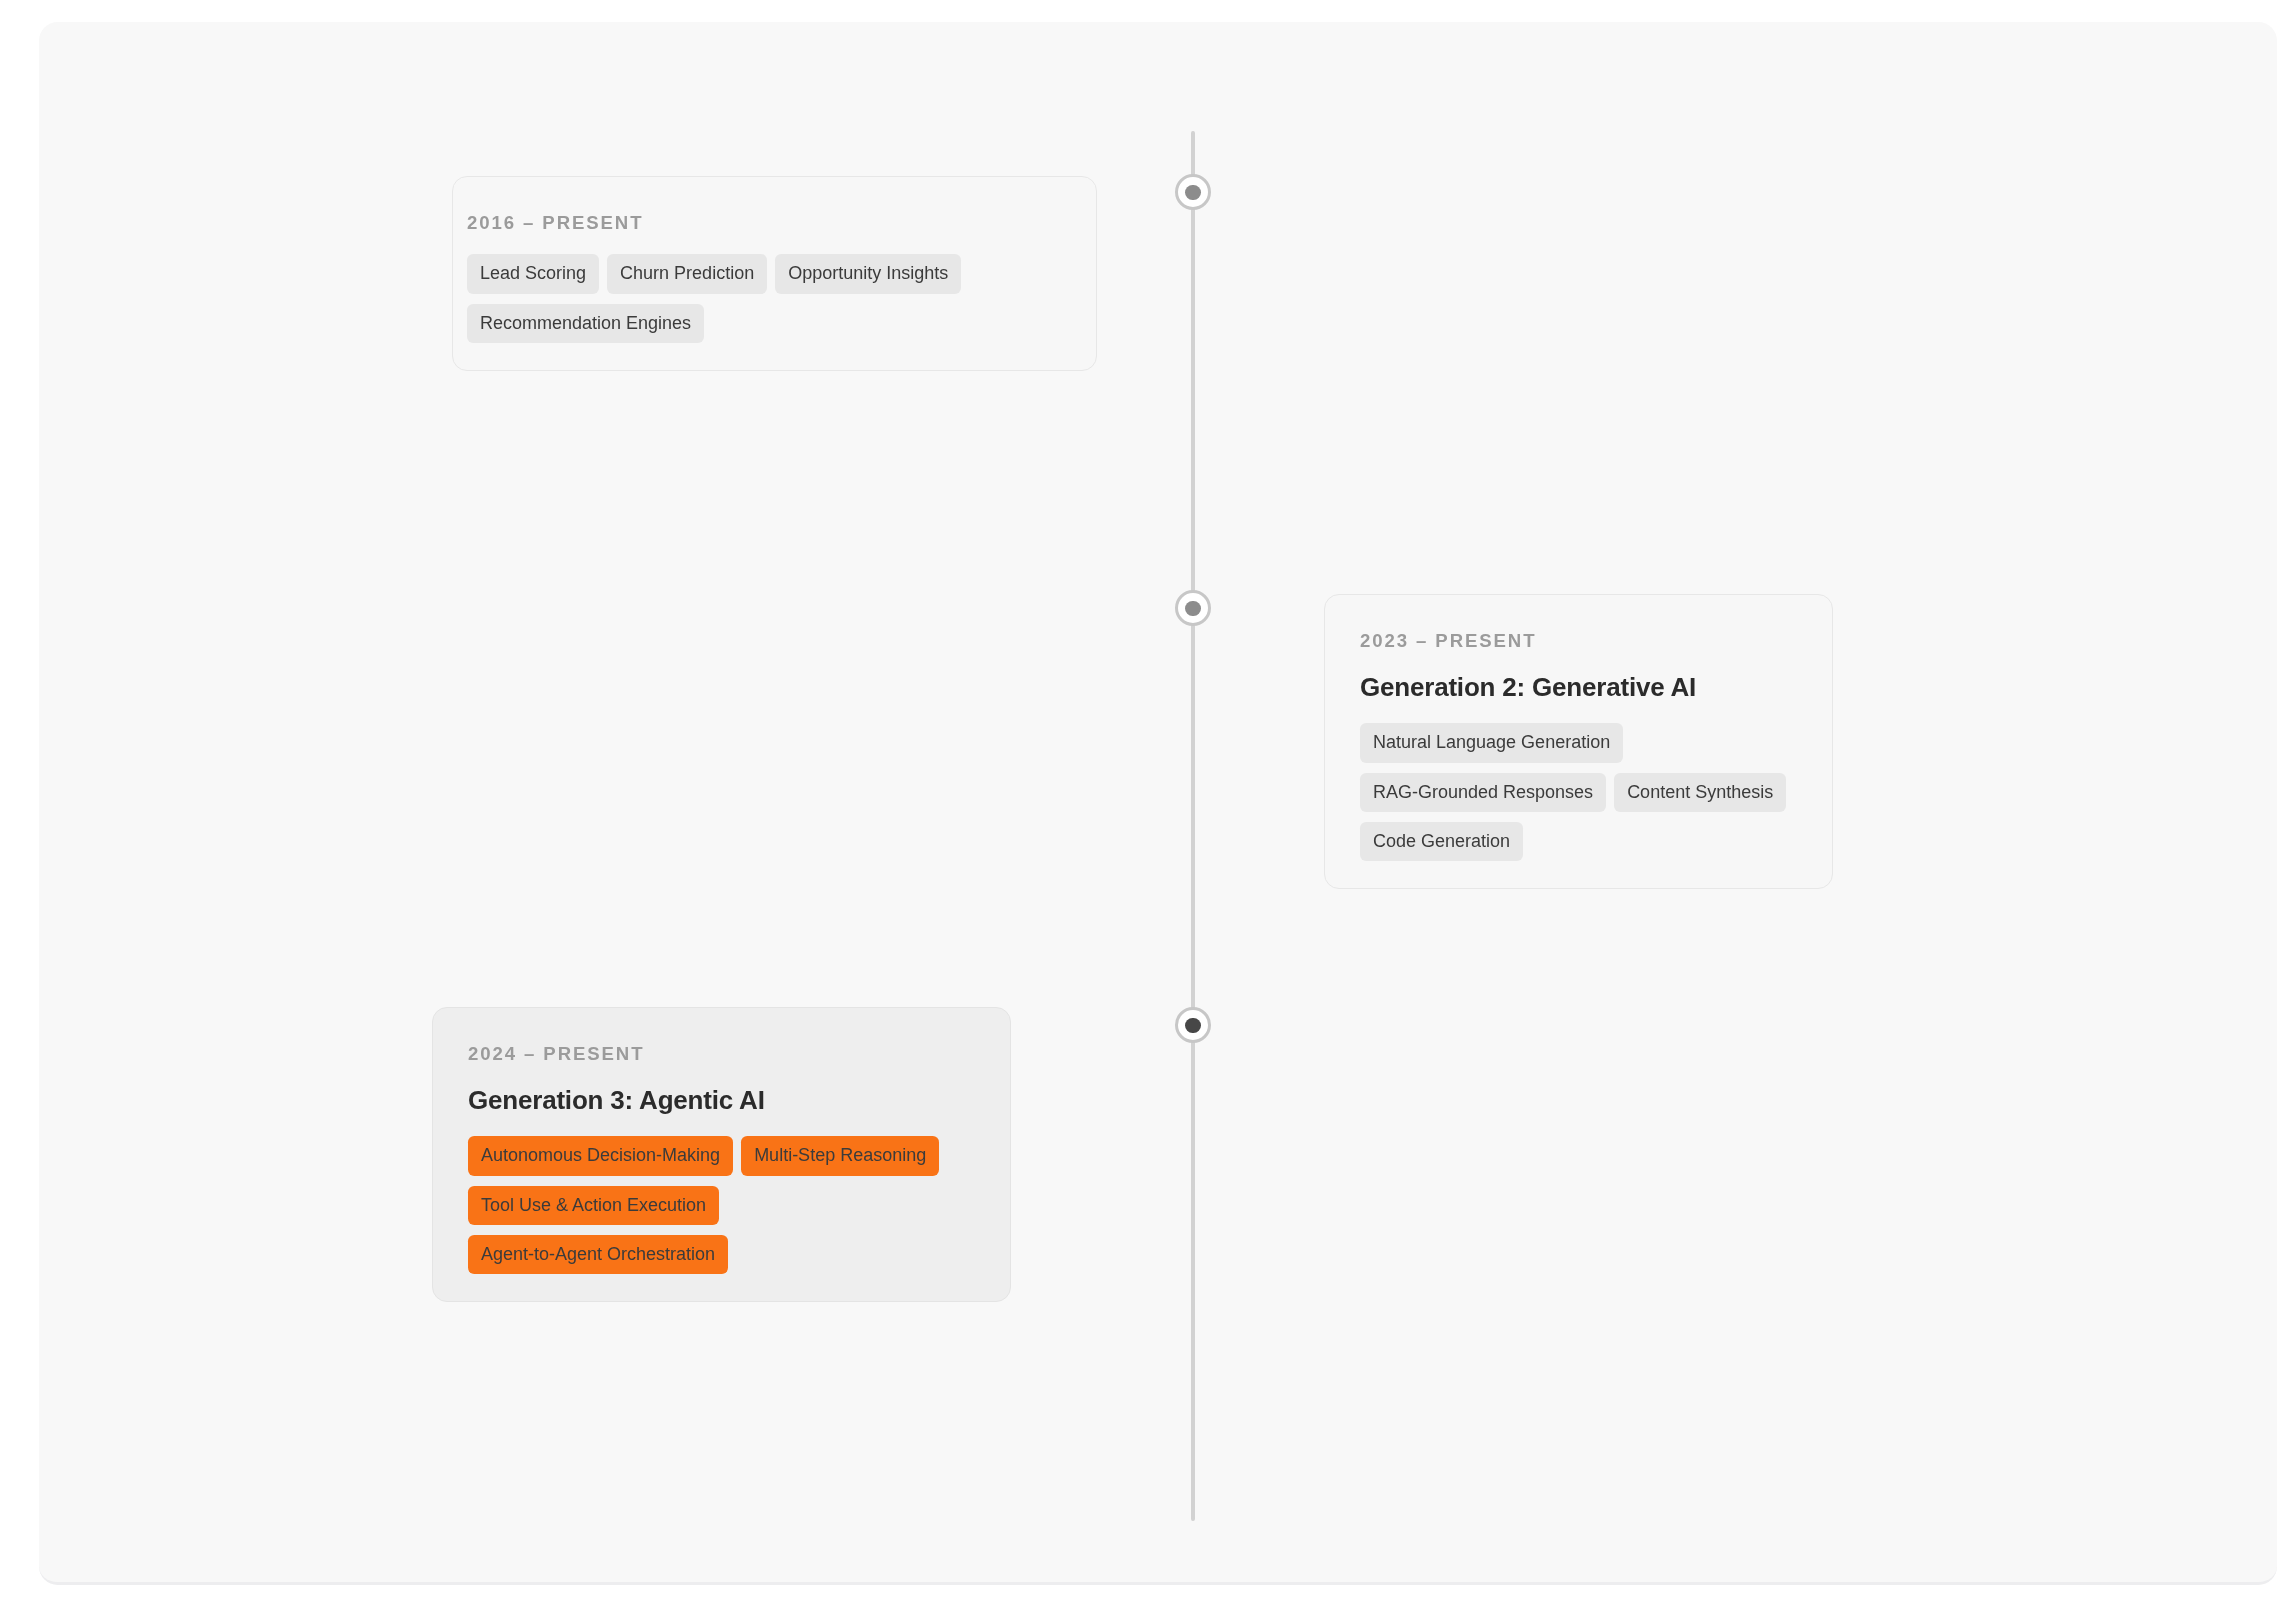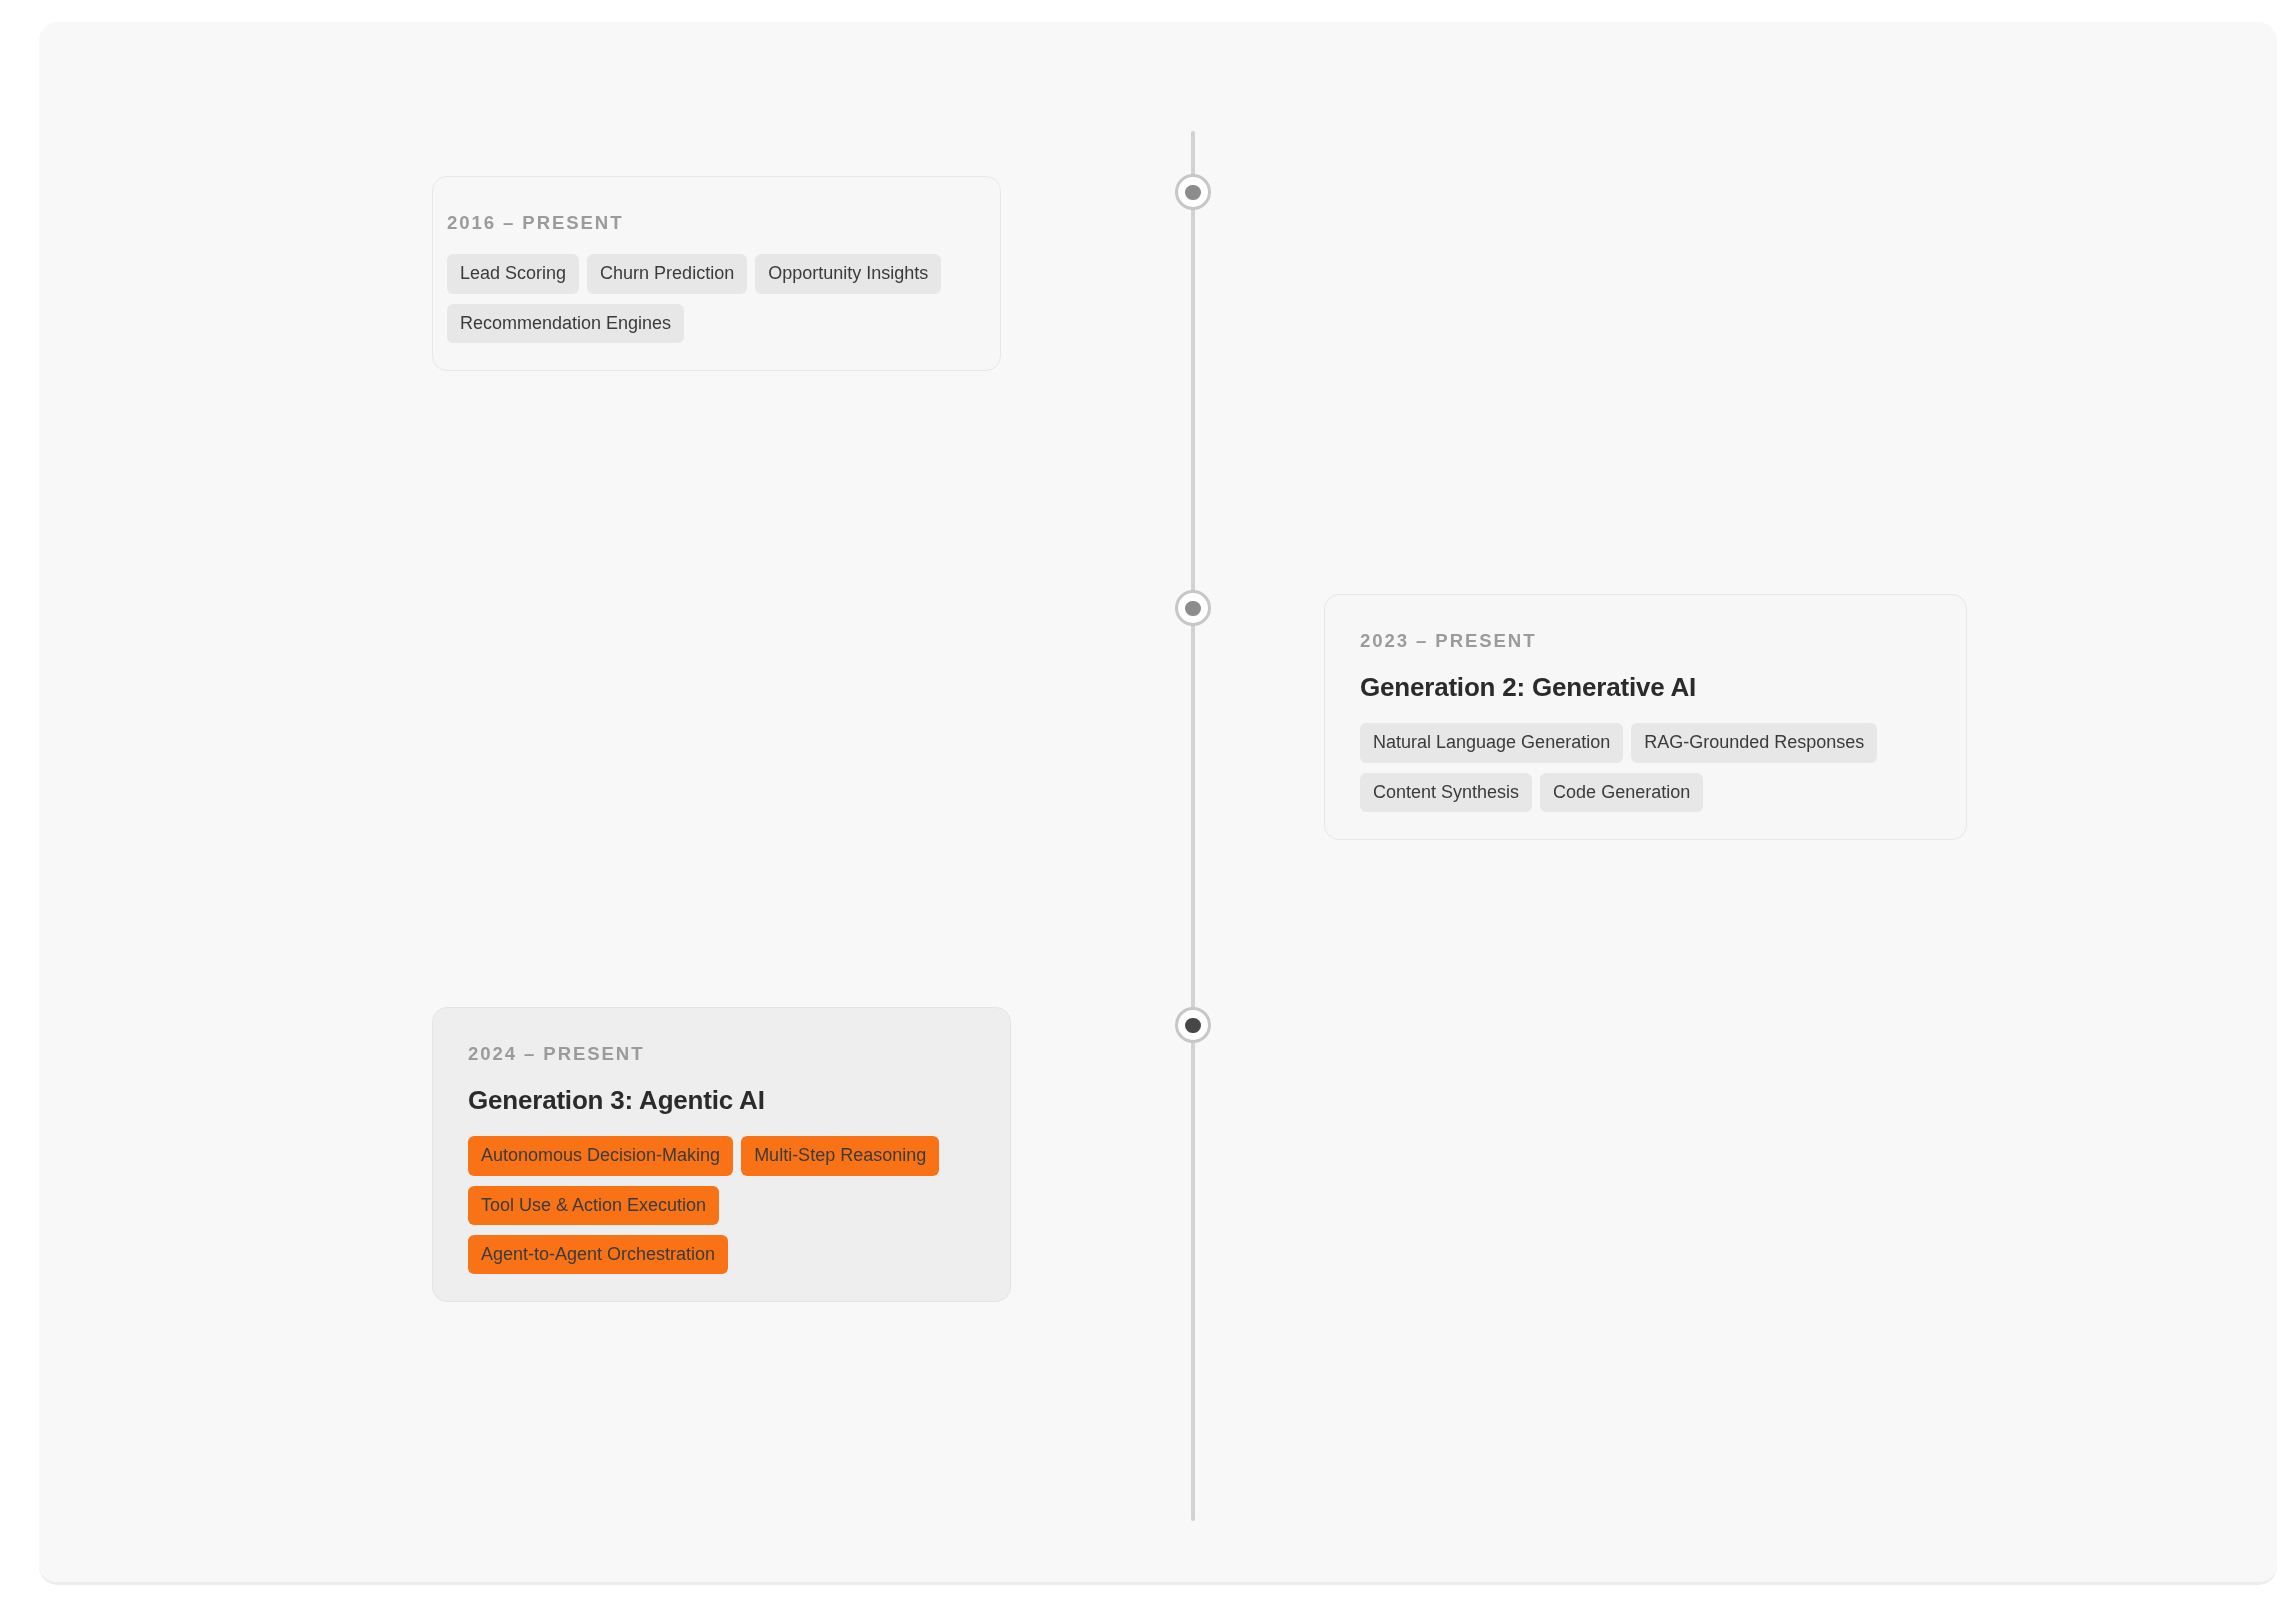--- a/index.html
+++ b/index.html
@@ -68,22 +68,22 @@
     background: #f7f7f7;
     border: 1.9px solid #e7e7e7;
     border-radius: 15px;
     padding: 35px 35px 27px 35px;
   }
   .card.is-active {
     background: #eeeeee;
     border-color: #e4e4e4;
   }
 
-  .card-left-1  { left: 393px;  top: 154px;  width: 569px; padding-left: 14px; }
-  .card-right-2 { left: 1285px; top: 572px;  width: 643px; }
+  .card-left-1  { left: 413px;  top: 154px;  width: 645px; padding-left: 14px; }
+  .card-right-2 { left: 1285px; top: 572px;  width: 509px; }
   .card-left-3  { left: 393px;  top: 985px; width: 579px; }
 
   .era {
     font-size: 18.6px;
     font-weight: bold;
     letter-spacing: 1.9px;
     color: #9b9b9b;
     text-transform: uppercase;
     white-space: nowrap;
     margin-bottom: 20px;

